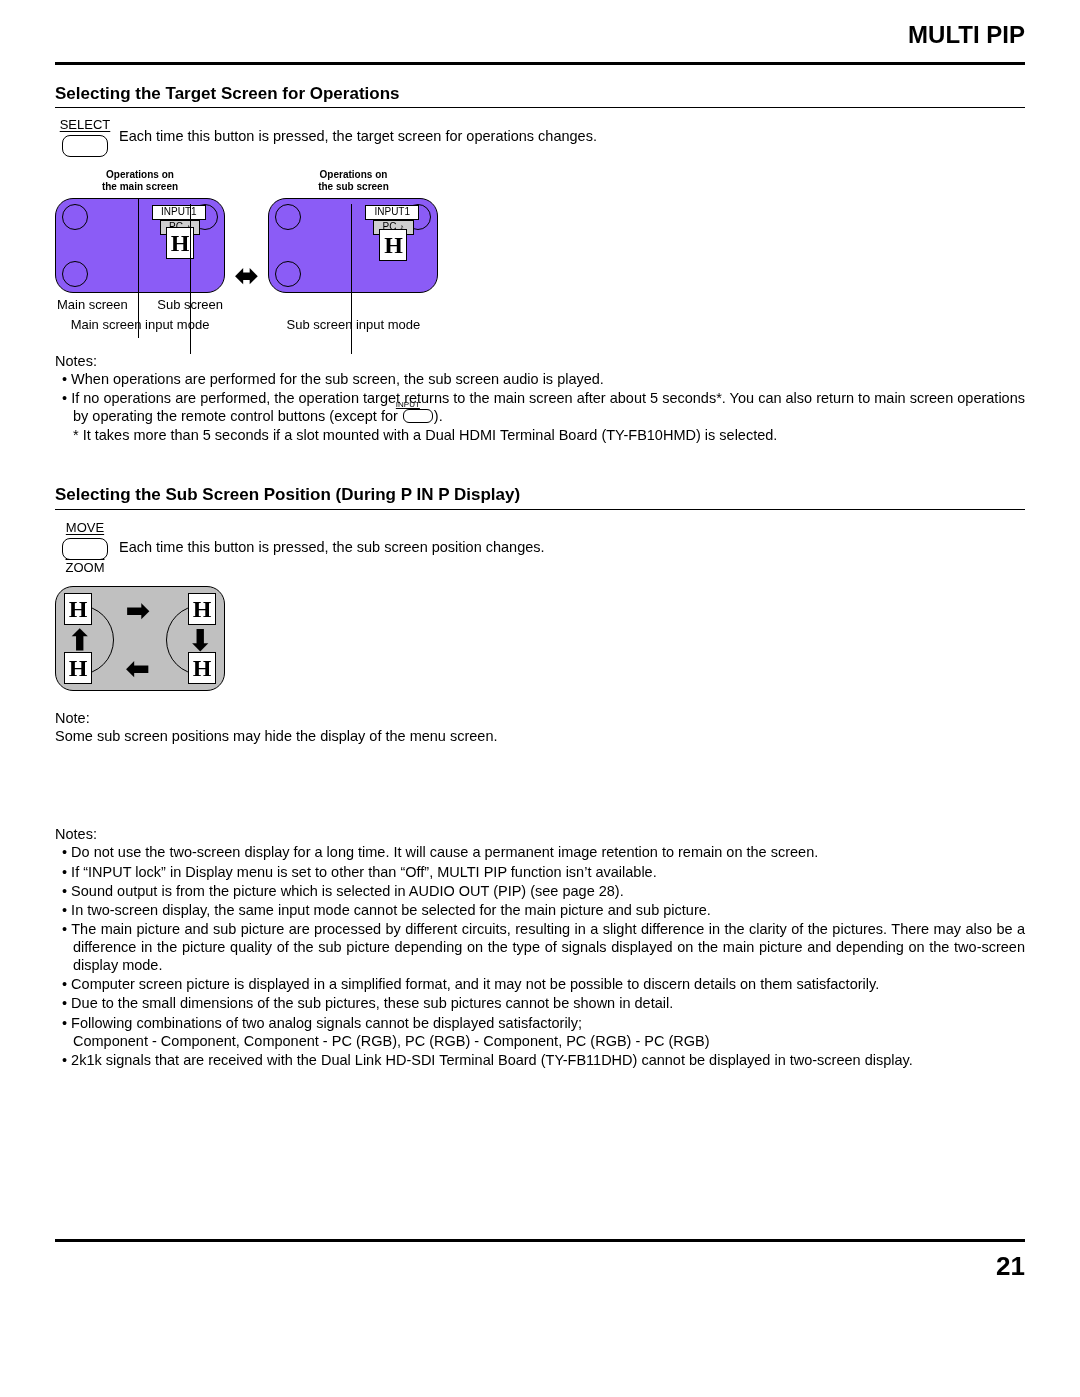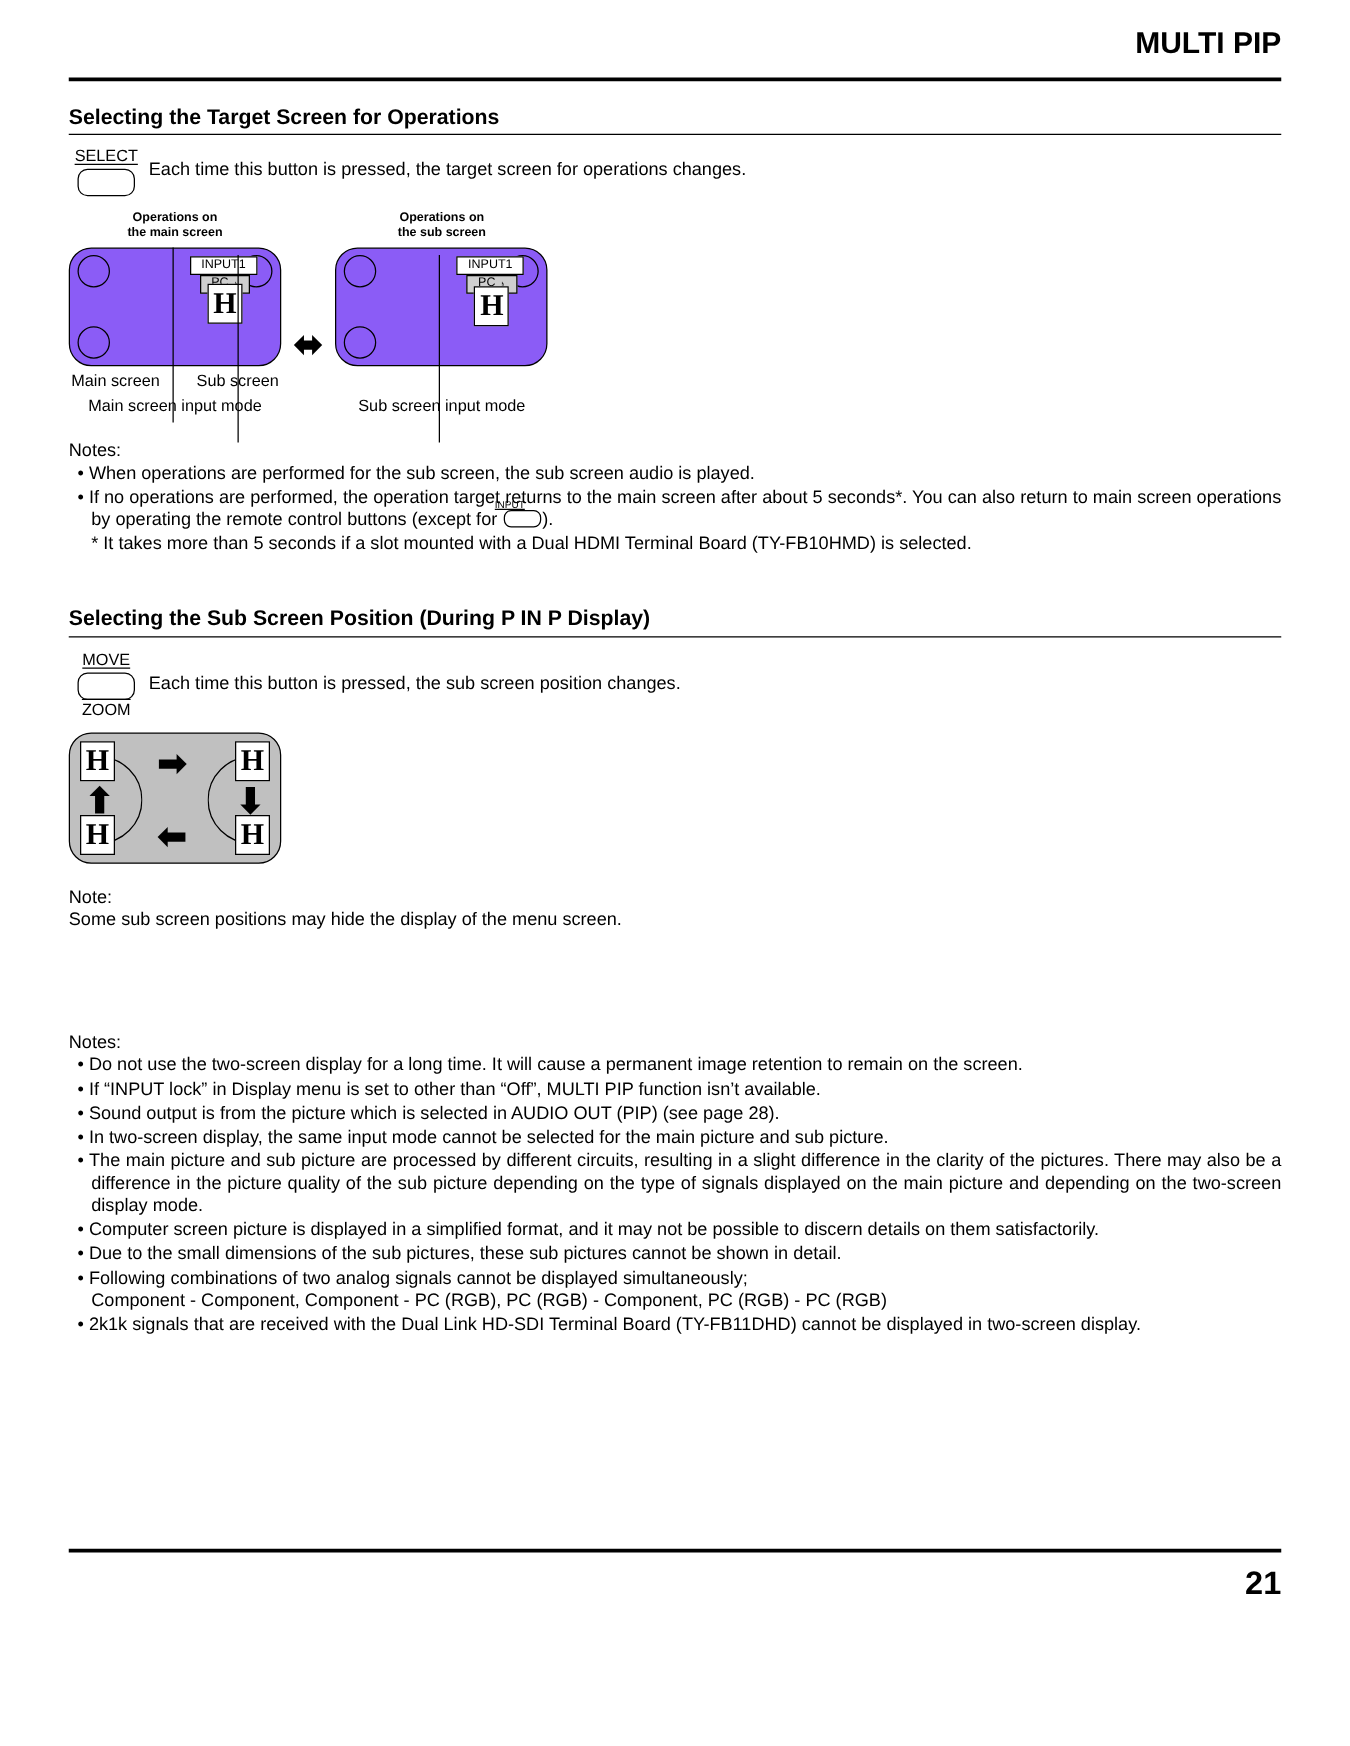--- a/index.html
+++ b/index.html
@@ -243,19 +243,19 @@
 <div style="margin-top:80px;">
   <span class="notes-label">Notes:</span>
   <ul class="bullets">
     <li>Do not use the two-screen display for a long time. It will cause a permanent image retention to remain on the screen.</li>
     <li>If “INPUT lock” in Display menu is set to other than “Off”, MULTI PIP function isn’t available.</li>
     <li>Sound output is from the picture which is selected in AUDIO OUT (PIP) (see page 28).</li>
     <li>In two-screen display, the same input mode cannot be selected for the main picture and sub picture.</li>
     <li>The main picture and sub picture are processed by different circuits, resulting in a slight difference in the clarity of the pictures. There may also be a difference in the picture quality of the sub picture depending on the type of signals displayed on the main picture and depending on the two-screen display mode.</li>
     <li>Computer screen picture is displayed in a simplified format, and it may not be possible to discern details on them satisfactorily.</li>
     <li>Due to the small dimensions of the sub pictures, these sub pictures cannot be shown in detail.</li>
-    <li style="white-space:pre-line;">Following combinations of two analog signals cannot be displayed simultaneously;
+    <li style="white-space:pre-line;">Following combinations of two analog signals cannot be displayed satisfactorily;
 Component - Component, Component - PC (RGB), PC (RGB) - Component, PC (RGB) - PC (RGB)</li>
     <li>2k1k signals that are received with the Dual Link HD-SDI Terminal Board (TY-FB11DHD) cannot be displayed in two-screen display.</li>
   </ul>
 </div>
 
 <div class="footer">21</div>
 
 </body></html>

